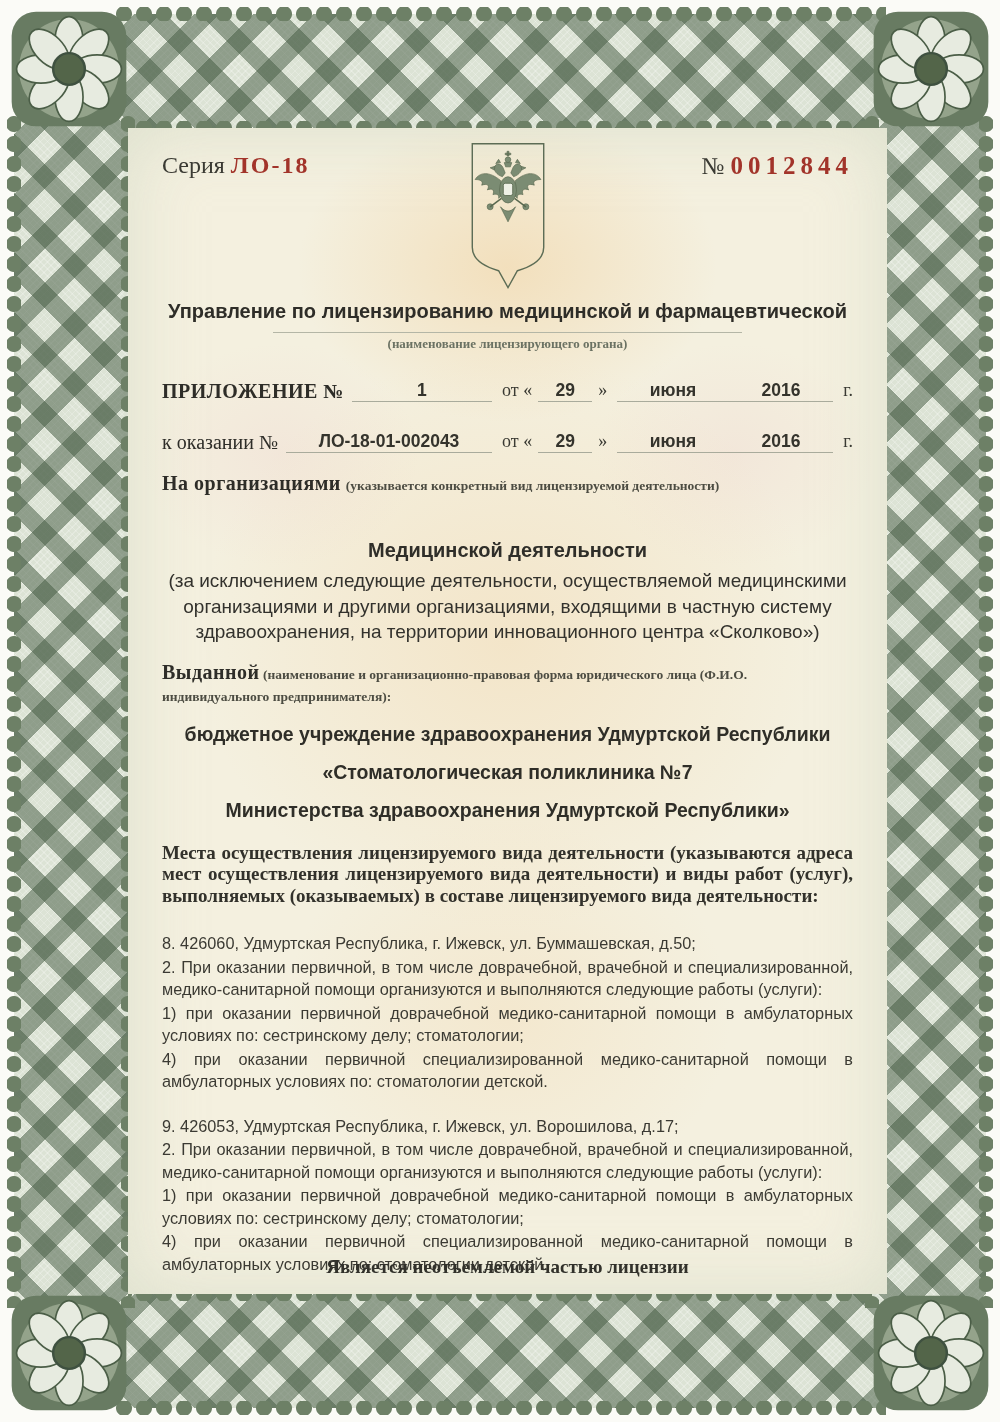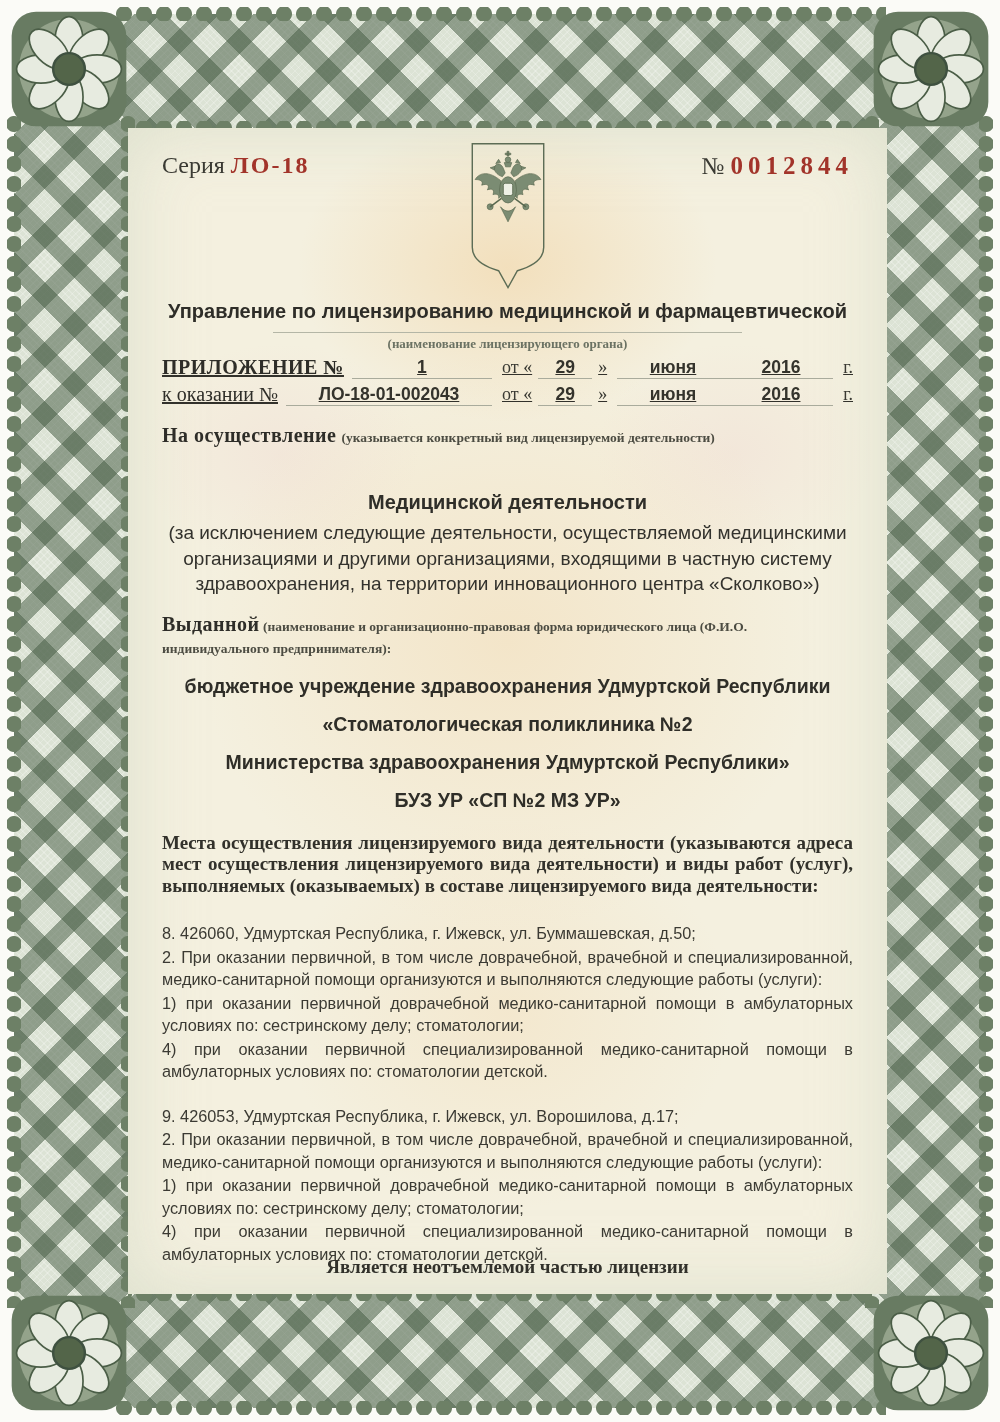--- a/index.html
+++ b/index.html
@@ -49,21 +49,21 @@
   .number b{color:#a2342a;font-weight:bold;font-size:25px;letter-spacing:5px;}
   .emblem{position:absolute;left:50%;top:-18px;transform:translateX(-50%);width:94px;height:170px;}
 
   
   .authority{margin-top:112px;text-align:center;font-family:"Liberation Sans",sans-serif;
     font-weight:bold;font-size:20px;line-height:27px;color:#2e2d28;}
   .authority-rule{width:68%;margin:7px auto 0;border-bottom:1px solid #b4b6a6;}
   .authority-caption{text-align:center;font-size:13px;font-weight:bold;color:#6b7263;margin-top:3px;}
 
   
-  .form-row{display:flex;align-items:center;margin-top:4px;font-size:20px;white-space:nowrap;text-decoration:underline;}
+  .form-row{display:flex;align-items:flex-start;margin-top:28px;font-size:20px;white-space:nowrap;}
   .form-row .lbl{font-weight:bold;color:#2e2d28;letter-spacing:.5px;}
   .form-row .lbl2{color:#2e2d28;}
   .cell{border-bottom:1px solid #a9ab9c;text-align:center;
         font-family:"Liberation Sans",sans-serif;font-weight:bold;font-size:17.5px;color:#34332c;}
   .cell-val{flex:1;margin:0 10px 0 8px;}
   .cell-day{width:54px;margin:0 6px;}
   .cell-my{width:216px;margin:0 10px;display:flex;justify-content:space-around;}
   .plain{font-size:18px;color:#3a3a33;}
 
   .na-line{margin-top:18px;font-size:20px;}
@@ -198,41 +198,40 @@
       <span class="cell cell-day"><span>29</span></span>
       <span class="plain">»</span>
       <span class="cell cell-my">
         <span>июня</span>
         <span>2016</span>
       </span>
       <span class="plain">г.</span>
     </div>
 
     <div class="na-line">
-      <span class="lbl">На осуществление</span>
+      <span class="lbl">На организациями</span>
       <span class="small-cap">(указывается конкретный вид лицензируемой деятельности)</span>
     </div>
 
     <div class="act-title">Медицинской деятельности</div>
     <div class="act-lines">
       <div>(за исключением следующие деятельности, осуществляемой медицинскими</div>
       <div>организациями и другими организациями, входящими в частную систему</div>
       <div>здравоохранения, на территории инновационного центра «Сколково»)</div>
     </div>
 
     <div class="vydan">
       <span class="lbl">Выданной</span>
       <span>(наименование и организационно-правовая форма юридического лица (Ф.И.О. индивидуального предпринимателя):</span>
     </div>
 
     <div class="org-lines">
       <div>бюджетное учреждение здравоохранения Удмуртской Республики</div>
-      <div>«Стоматологическая поликлиника №2</div>
+      <div>«Стоматологическая поликлиника №7</div>
       <div>Министерства здравоохранения Удмуртской Республики»</div>
-      <div>БУЗ УР «СП №2 МЗ УР»</div>
     </div>
 
     <div class="places">Места осуществления лицензируемого вида деятельности (указываются адреса мест осуществления лицензируемого вида деятельности) и виды работ (услуг), выполняемых (оказываемых) в составе лицензируемого вида деятельности:</div>
 
     <div class="entries">
       <div class="entry">
         <p class="addr">8. 426060, Удмуртская Республика, г. Ижевск, ул. Буммашевская, д.50;</p>
         <p>2. При оказании первичной, в том числе доврачебной, врачебной и специализированной, медико-санитарной помощи организуются и выполняются следующие работы (услуги):</p>
         <p>1) при оказании первичной доврачебной медико-санитарной помощи в амбулаторных условиях по: сестринскому делу; стоматологии;</p>
         <p>4) при оказании первичной специализированной медико-санитарной помощи в амбулаторных условиях по: стоматологии детской.</p>

